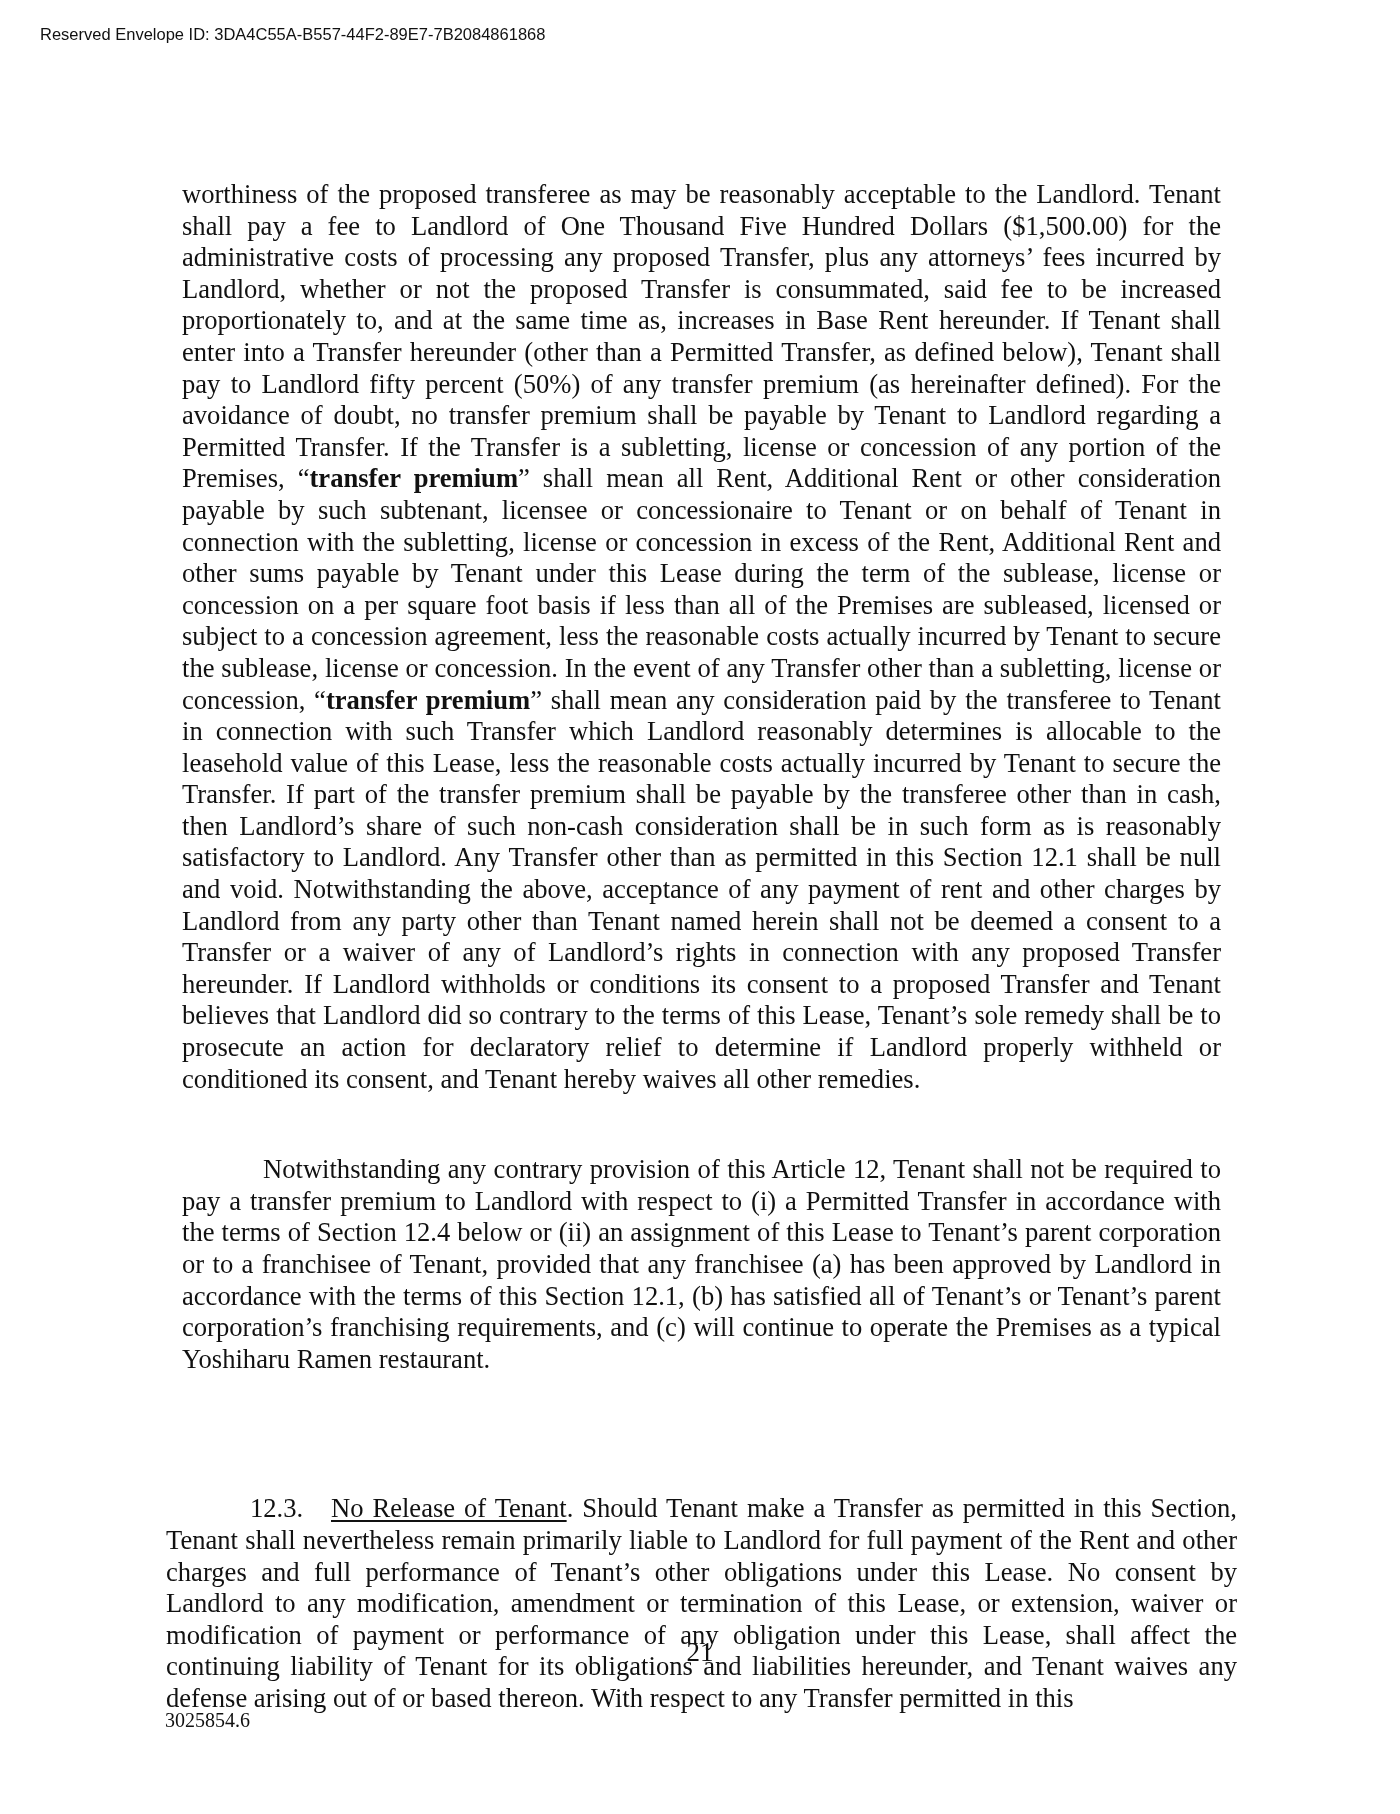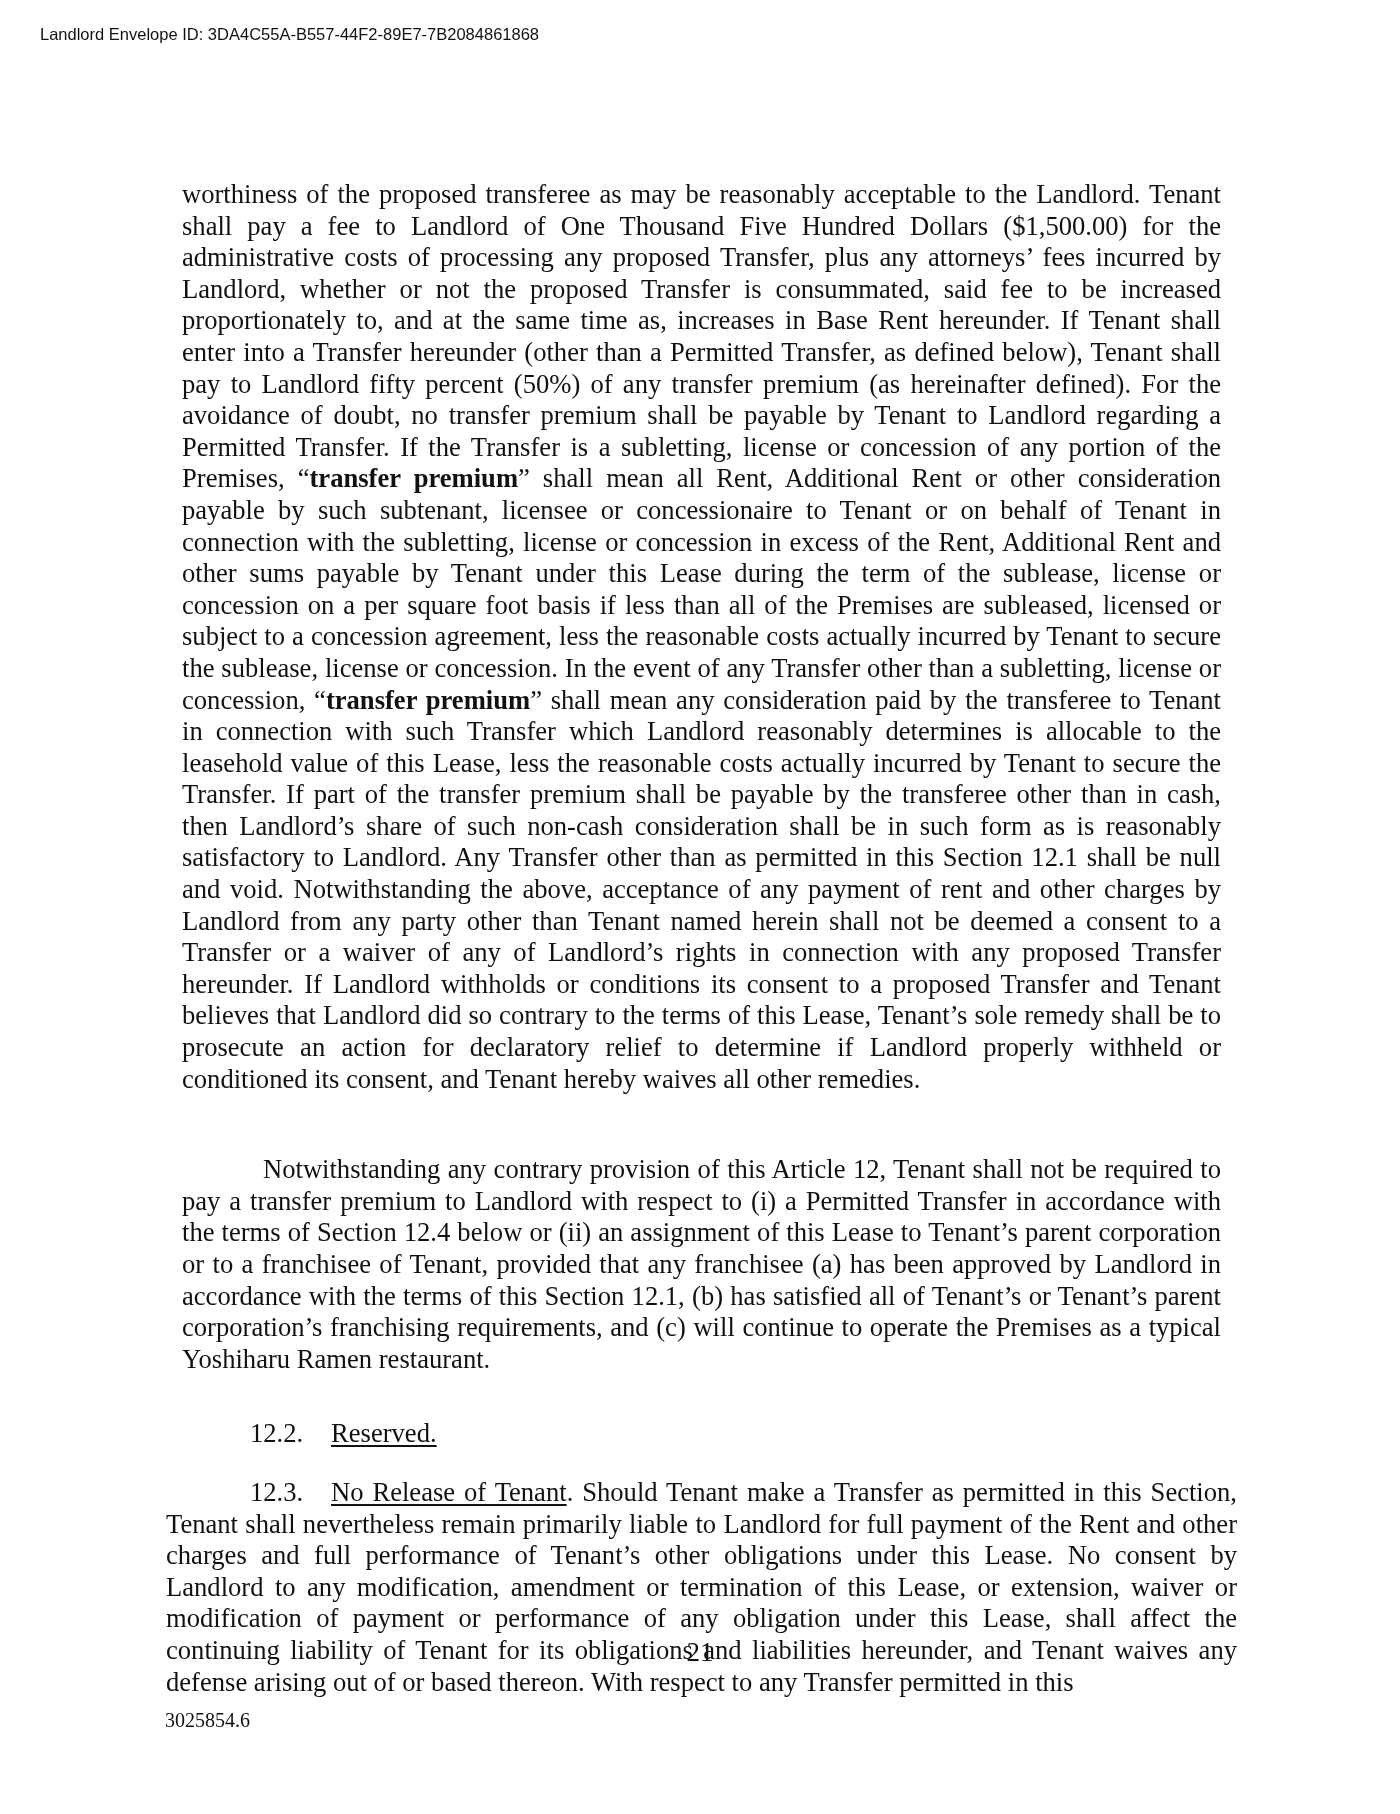--- a/index.html
+++ b/index.html
@@ -55,20 +55,21 @@
       text-align: justify;
       text-indent: 84px;
     }
     .sec-num {
       display: inline-block;
       width: 81px;
       text-indent: 0;
     }
     .section-para .sec-num {
       width: 81px;
+      margin-top: 48px;
     }
     .u {
       text-decoration: underline;
       text-underline-offset: 3px;
       text-decoration-thickness: 1.5px;
     }
     b {
       font-weight: bold;
     }
     .page-number {
@@ -88,33 +89,32 @@
       top: 1708px;
       font-family: "Liberation Serif", serif;
       font-size: 20px;
       line-height: 24px;
       color: #111111;
     }
   </style>
 </head>
 <body>
 
-<div class="envelope-header">Landlord Envelope ID: 3DA4C55A-B557-44F2-89E7-7B2084861868</div>
+<div class="envelope-header">Reserved Envelope ID: 3DA4C55A-B557-44F2-89E7-7B2084861868</div>
 
 <div class="page-body">
 
   <p class="para"><span>worthiness of the proposed transferee as may be reasonably acceptable to the Landlord. Tenant shall pay a fee to Landlord of One Thousand Five Hundred Dollars ($1,500.00) for the administrative costs of processing any proposed Transfer, plus any attorneys’ fees incurred by Landlord, whether or not the proposed Transfer is consummated, said fee to be increased proportionately to, and at the same time as, increases in Base Rent hereunder. If Tenant shall enter into a Transfer hereunder (other than a Permitted Transfer, as defined below), Tenant shall pay to Landlord fifty percent (50%) of any transfer premium (as hereinafter defined). For the avoidance of doubt, no transfer premium shall be payable by Tenant to Landlord regarding a Permitted Transfer. If the Transfer is a subletting, license or concession of any portion of the Premises, “</span><b>transfer premium</b><span>” shall mean all Rent, Additional Rent or other consideration payable by such subtenant, licensee or concessionaire to Tenant or on behalf of Tenant in connection with the subletting, license or concession in excess of the Rent, Additional Rent and other sums payable by Tenant under this Lease during the term of the sublease, license or concession on a per square foot basis if less than all of the Premises are subleased, licensed or subject to a concession agreement, less the reasonable costs actually incurred by Tenant to secure the sublease, license or concession. In the event of any Transfer other than a subletting, license or concession, “</span><b>transfer premium</b><span>” shall mean any consideration paid by the transferee to Tenant in connection with such Transfer which Landlord reasonably determines is allocable to the leasehold value of this Lease, less the reasonable costs actually incurred by Tenant to secure the Transfer. If part of the transfer premium shall be payable by the transferee other than in cash, then Landlord’s share of such non-cash consideration shall be in such form as is reasonably satisfactory to Landlord. Any Transfer other than as permitted in this Section 12.1 shall be null and void. Notwithstanding the above, acceptance of any payment of rent and other charges by Landlord from any party other than Tenant named herein shall not be deemed a consent to a Transfer or a waiver of any of Landlord’s rights in connection with any proposed Transfer hereunder.  If Landlord withholds or conditions its consent to a proposed Transfer and Tenant believes that Landlord did so contrary to the terms of this Lease, Tenant’s sole remedy shall be to prosecute an action for declaratory relief to determine if Landlord properly withheld or conditioned its consent, and Tenant hereby waives all other remedies.</span></p>
 
   <div class="gap"></div>
 
   <p class="para indented">Notwithstanding any contrary provision of this Article 12, Tenant shall not be required to pay a transfer premium to Landlord with respect to (i) a Permitted Transfer in accordance with the terms of Section 12.4 below or (ii) an assignment of this Lease to Tenant’s parent corporation or to a franchisee of Tenant, provided that any franchisee (a) has been approved by Landlord in accordance with the terms of this Section 12.1, (b) has satisfied all of Tenant’s or Tenant’s parent corporation’s franchising requirements, and (c) will continue to operate the Premises as a typical Yoshiharu Ramen restaurant.</p>
 
   <div class="gap"></div>
 
-  <p class="section-heading"><span class="sec-num">12.2.</span><span class="u">Reserved.</span></p>
 
   <div class="gap"></div>
 
   <p class="section-para"><span class="sec-num">12.3.</span><span class="u">No Release of Tenant</span><span>. Should Tenant make a Transfer as permitted in this Section, Tenant shall nevertheless remain primarily liable to Landlord for full payment of the Rent and other charges and full performance of Tenant’s other obligations under this Lease.  No consent by Landlord to any modification, amendment or termination of this Lease, or extension, waiver or modification of payment or performance of any obligation under this Lease, shall affect the continuing liability of Tenant for its obligations and liabilities hereunder, and Tenant waives any defense arising out of or based thereon. With respect to any Transfer permitted in this</span></p>
 
 </div>
 
 <div class="page-number">21</div>
 <div class="doc-number">3025854.6</div>
 

